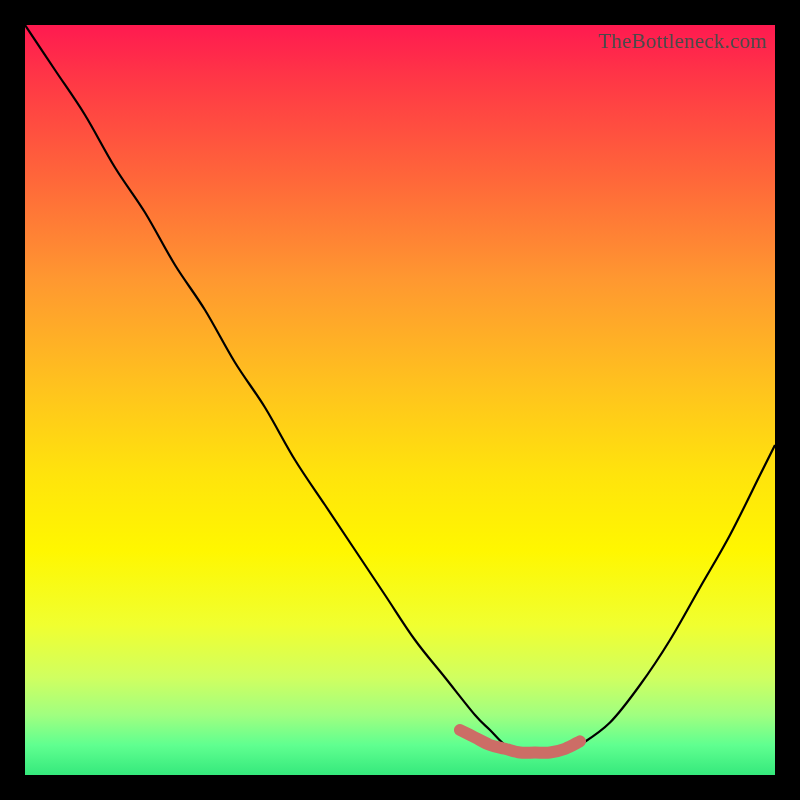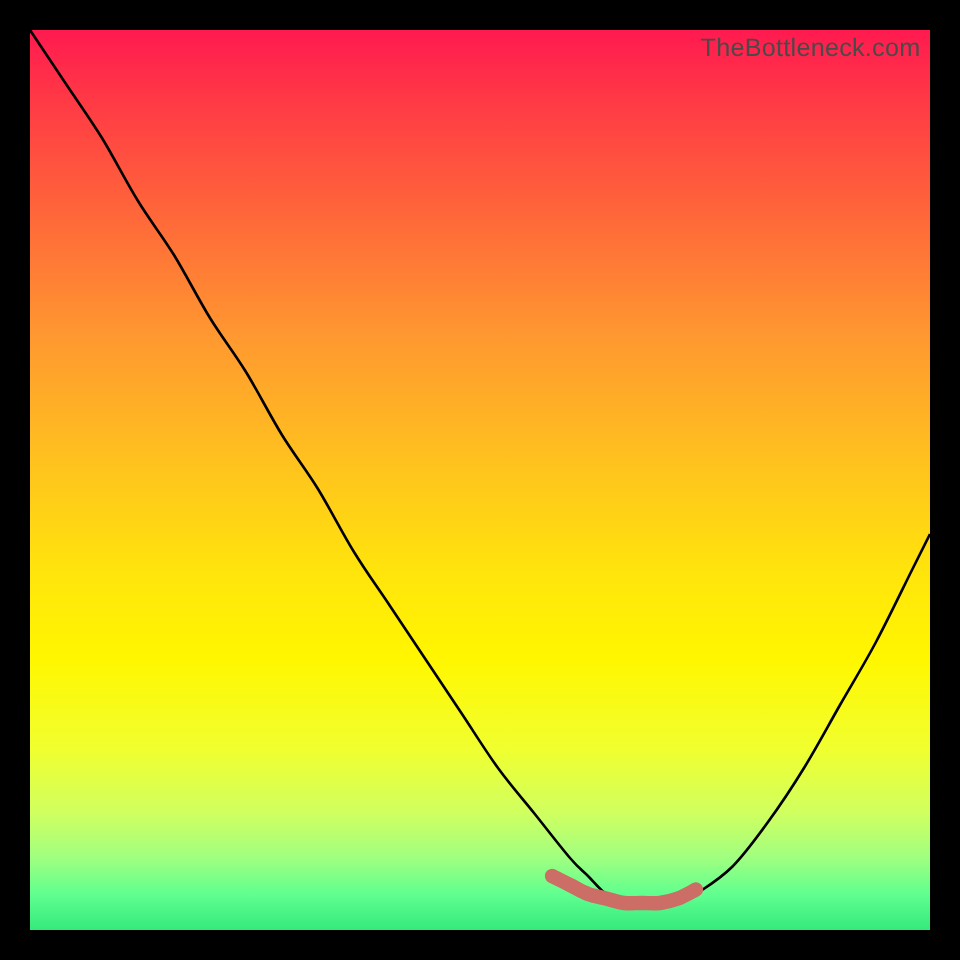--- a/index.html
+++ b/index.html
@@ -30,20 +30,21 @@
       #ff653a 20%,
       #ff9830 34%,
       #ffc21e 48%,
       #ffe40c 60%,
       #fff700 70%,
       #f0ff30 80%,
       #d0ff60 87%,
       #a0ff80 92%,
       #60ff90 96%,
       #35e97c 100%);
+    font-family: Liberation Serif, serif;
   }
   .watermark {
     position: absolute;
     top: 4px;
     right: 8px;
     color: #4a4a4a;
     font-size: 21px;
     font-weight: 500;
     letter-spacing: 0.2px;
   }

